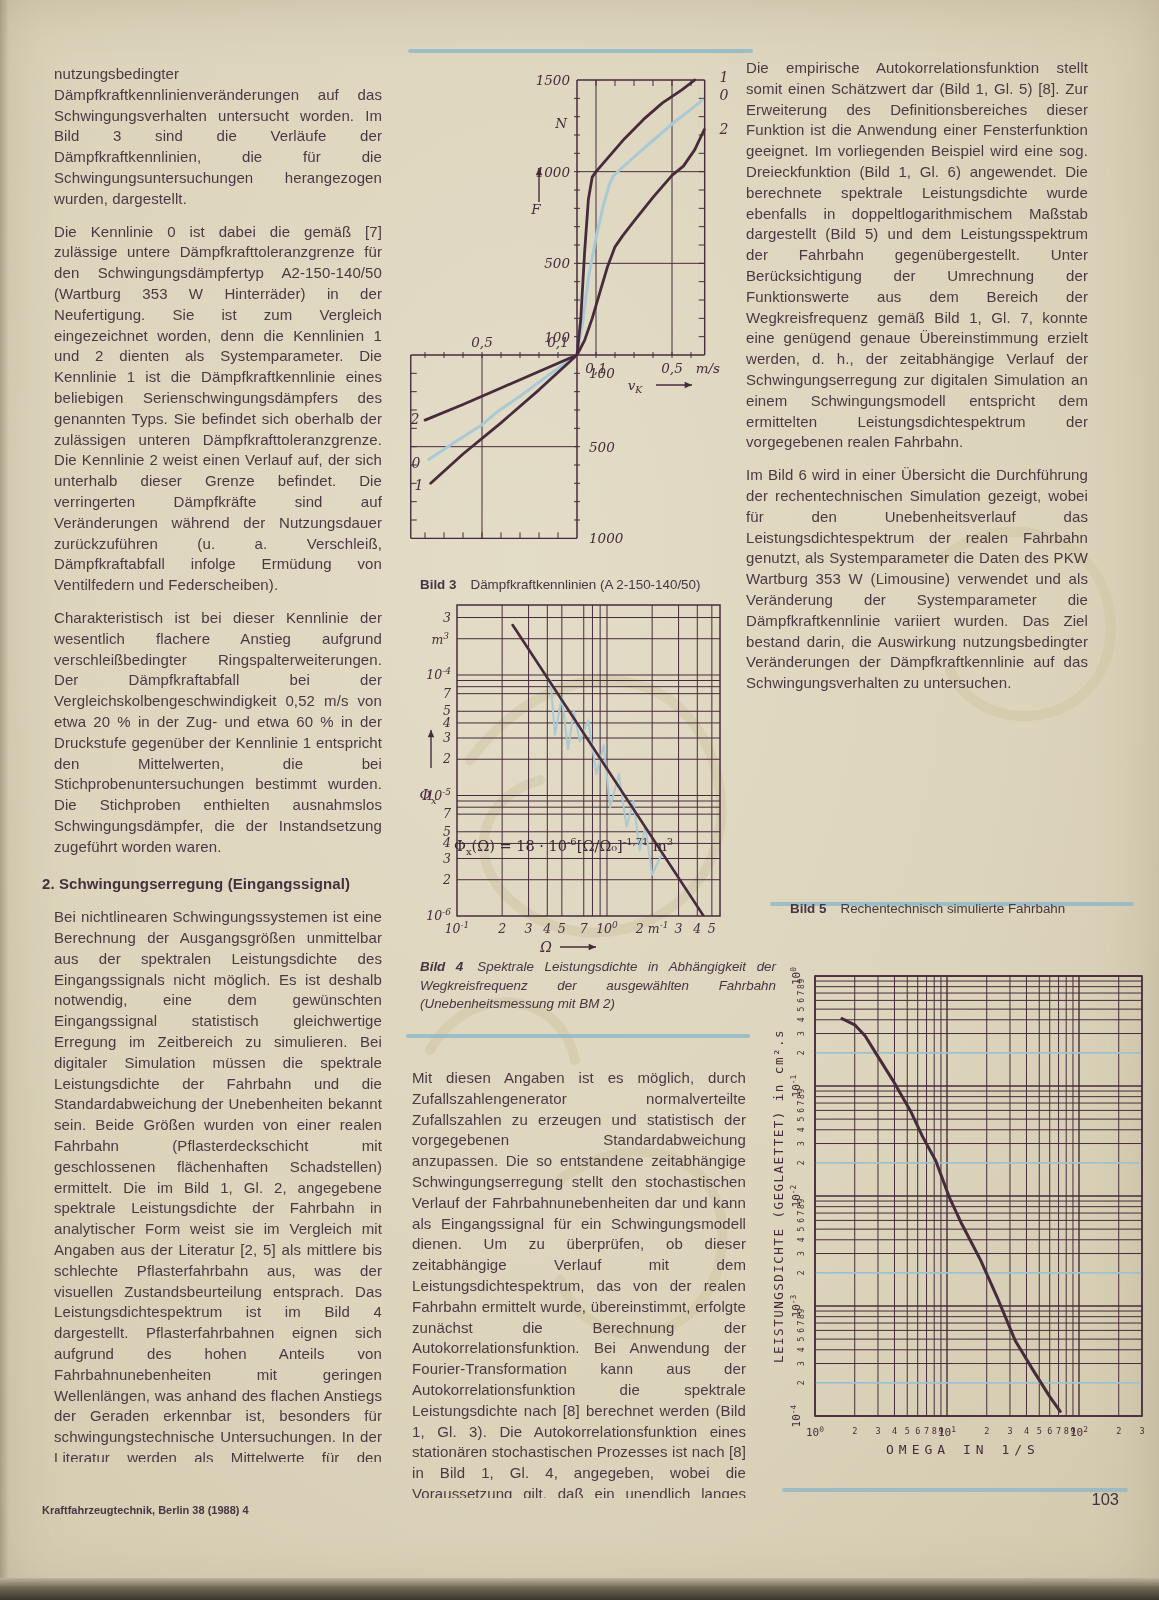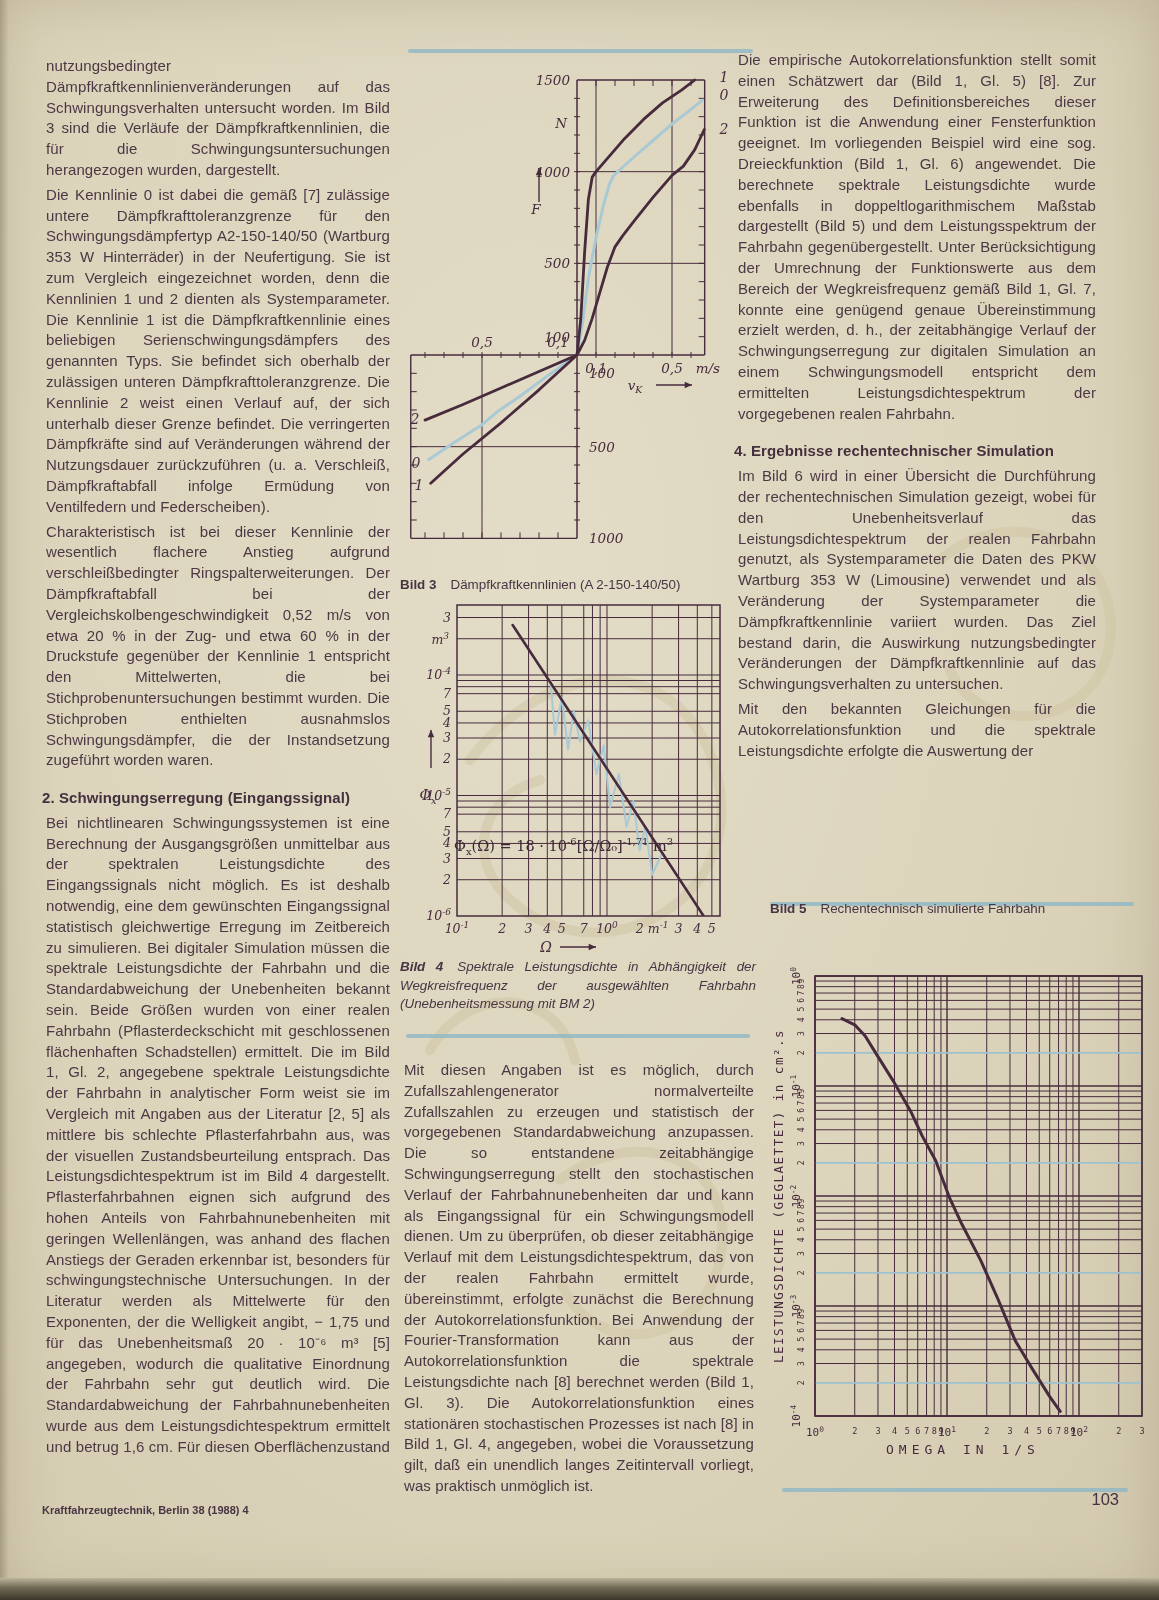--- a/index.html
+++ b/index.html
@@ -6,23 +6,23 @@
   .page{position:relative;width:1159px;height:1600px;overflow:hidden;
         background:radial-gradient(ellipse at 45% 35%, #e3dcc7 0%, #dcd4bb 55%, #d2c9ae 100%);
         font-family:"Liberation Sans",sans-serif;color:#4c3844;
         box-shadow:inset 0 0 60px rgba(120,105,75,.25);}
   .ghost{position:absolute;left:0;top:0;z-index:0;}
   .edgeL{position:absolute;left:0;top:0;bottom:0;width:9px;z-index:3;
          background:linear-gradient(90deg, rgba(80,70,50,.28), rgba(80,70,50,0));}
   .band{position:absolute;left:0;right:0;bottom:0;height:22px;z-index:3;
         background:linear-gradient(#bdb49c 0%, #6e6753 45%, #3a362a 100%);}
   .col{position:absolute;z-index:1;font-size:15px;line-height:20.8px;letter-spacing:.1px;overflow:hidden;}
-  .col p{margin:4px;text-align:justify;hyphens:auto;-webkit-hyphens:auto;}
+  .col p{margin:12px;text-align:justify;hyphens:auto;-webkit-hyphens:auto;}
   .col h3{font-size:15px;line-height:20.8px;margin:17px 0 0 0;color:#44303e;}
-  .caption{position:absolute;z-index:1;font-size:13.4px;line-height:18.6px;color:#483543;text-align:justify;}
+  .caption{position:absolute;z-index:1;font-size:13.4px;line-height:18.6px;color:#483543;text-align:justify;margin-left:20px;}
   .caption b{margin-right:14px;}
   .rule{position:absolute;z-index:1;height:4px;background:#8db7c6;opacity:.8;border-radius:2px;}
   .fig{position:absolute;z-index:1;}
   .fig svg{display:block;}
   .equation{position:absolute;left:56px;top:238px;z-index:2;font-family:"DejaVu Serif",serif;
             font-size:14.5px;color:#3c2836;white-space:nowrap;}
   .equation sup{font-size:10px;}
   .equation sub{font-size:10px;}
   .footerL{position:absolute;left:42px;top:1504px;z-index:1;font-weight:bold;font-size:11px;color:#483543;}
   .pageno{position:absolute;right:40px;top:1490px;z-index:1;font-size:16.5px;color:#443240;text-align:center;}
@@ -257,23 +257,21 @@
   </div>
 
   <div class="rule" style="left:406px;top:1034px;width:344px;"></div>
 
   <div class="col" style="left:400px;top:1056px;width:358px;height:442px;">
     <p>Mit diesen Angaben ist es möglich, durch Zufallszahlengenerator normalverteilte Zufallszahlen zu erzeugen und statistisch der vorgegebenen Standardabweichung anzupassen. Die so entstandene zeitabhängige Schwingungserregung stellt den stochastischen Verlauf der Fahrbahnunebenheiten dar und kann als Eingangssignal für ein Schwingungsmodell dienen. Um zu überprüfen, ob dieser zeitabhängige Verlauf mit dem Leistungsdichtespektrum, das von der realen Fahrbahn ermittelt wurde, übereinstimmt, erfolgte zunächst die Berechnung der Autokorrelationsfunktion. Bei Anwendung der Fourier-Transformation kann aus der Autokorrelationsfunktion die spektrale Leistungsdichte nach [8] berechnet werden (Bild 1, Gl. 3). Die Autokorrelationsfunktion eines stationären stochastischen Prozesses ist nach [8] in Bild 1, Gl. 4, angegeben, wobei die Voraussetzung gilt, daß ein unendlich langes Zeitintervall vorliegt, was praktisch unmöglich ist.</p>
   </div>
 
   <div class="col" style="left:734px;top:46px;width:366px;height:850px;">
     <p>Die empirische Autokorrelationsfunktion stellt somit einen Schätzwert dar (Bild 1, Gl. 5) [8]. Zur Erweiterung des Definitionsbereiches dieser Funktion ist die Anwendung einer Fensterfunktion geeignet. Im vorliegenden Beispiel wird eine sog. Dreieckfunktion (Bild 1, Gl. 6) angewendet. Die berechnete spektrale Leistungsdichte wurde ebenfalls in doppeltlogarithmischem Maßstab dargestellt (Bild 5) und dem Leistungsspektrum der Fahrbahn gegenübergestellt. Unter Berücksichtigung der Umrechnung der Funktionswerte aus dem Bereich der Wegkreisfrequenz gemäß Bild 1, Gl. 7, konnte eine genügend genaue Übereinstimmung erzielt werden, d. h., der zeitabhängige Verlauf der Schwingungserregung zur digitalen Simulation an einem Schwingungsmodell entspricht dem ermittelten Leistungsdichtespektrum der vorgegebenen realen Fahrbahn.</p>
-    <h3>4. Ergebnisse rechentechnischer Simulation</h3>
     <p>Im Bild 6 wird in einer Übersicht die Durchführung der rechentechnischen Simulation gezeigt, wobei für den Unebenheitsverlauf das Leistungsdichtespektrum der realen Fahrbahn genutzt, als Systemparameter die Daten des PKW Wartburg 353 W (Limousine) verwendet und als Veränderung der Systemparameter die Dämpfkraftkennlinie variiert wurden. Das Ziel bestand darin, die Auswirkung nutzungsbedingter Veränderungen der Dämpfkraftkennlinie auf das Schwingungsverhalten zu untersuchen.</p>
-    <p>Mit den bekannten Gleichungen für die Autokorrelationsfunktion und die spektrale Leistungsdichte erfolgte die Auswertung der</p>
   </div>
 
   <div class="rule" style="left:770px;top:902px;width:364px;"></div>
   <div class="caption" style="left:770px;top:900px;width:362px;">
     <b>Bild 5</b><span>Rechentechnisch simulierte Fahrbahn</span>
   </div>
   <div class="fig" style="left:773px;top:946px;">
     <svg id="b5" width="380" height="526">
         <line x1="42" y1="30" x2="42" y2="470" stroke="#472b3c" stroke-width="1.4"></line>
         <line x1="81.73595942764553" y1="30" x2="81.73595942764553" y2="470" stroke="#472b3c" stroke-width="1"></line>

